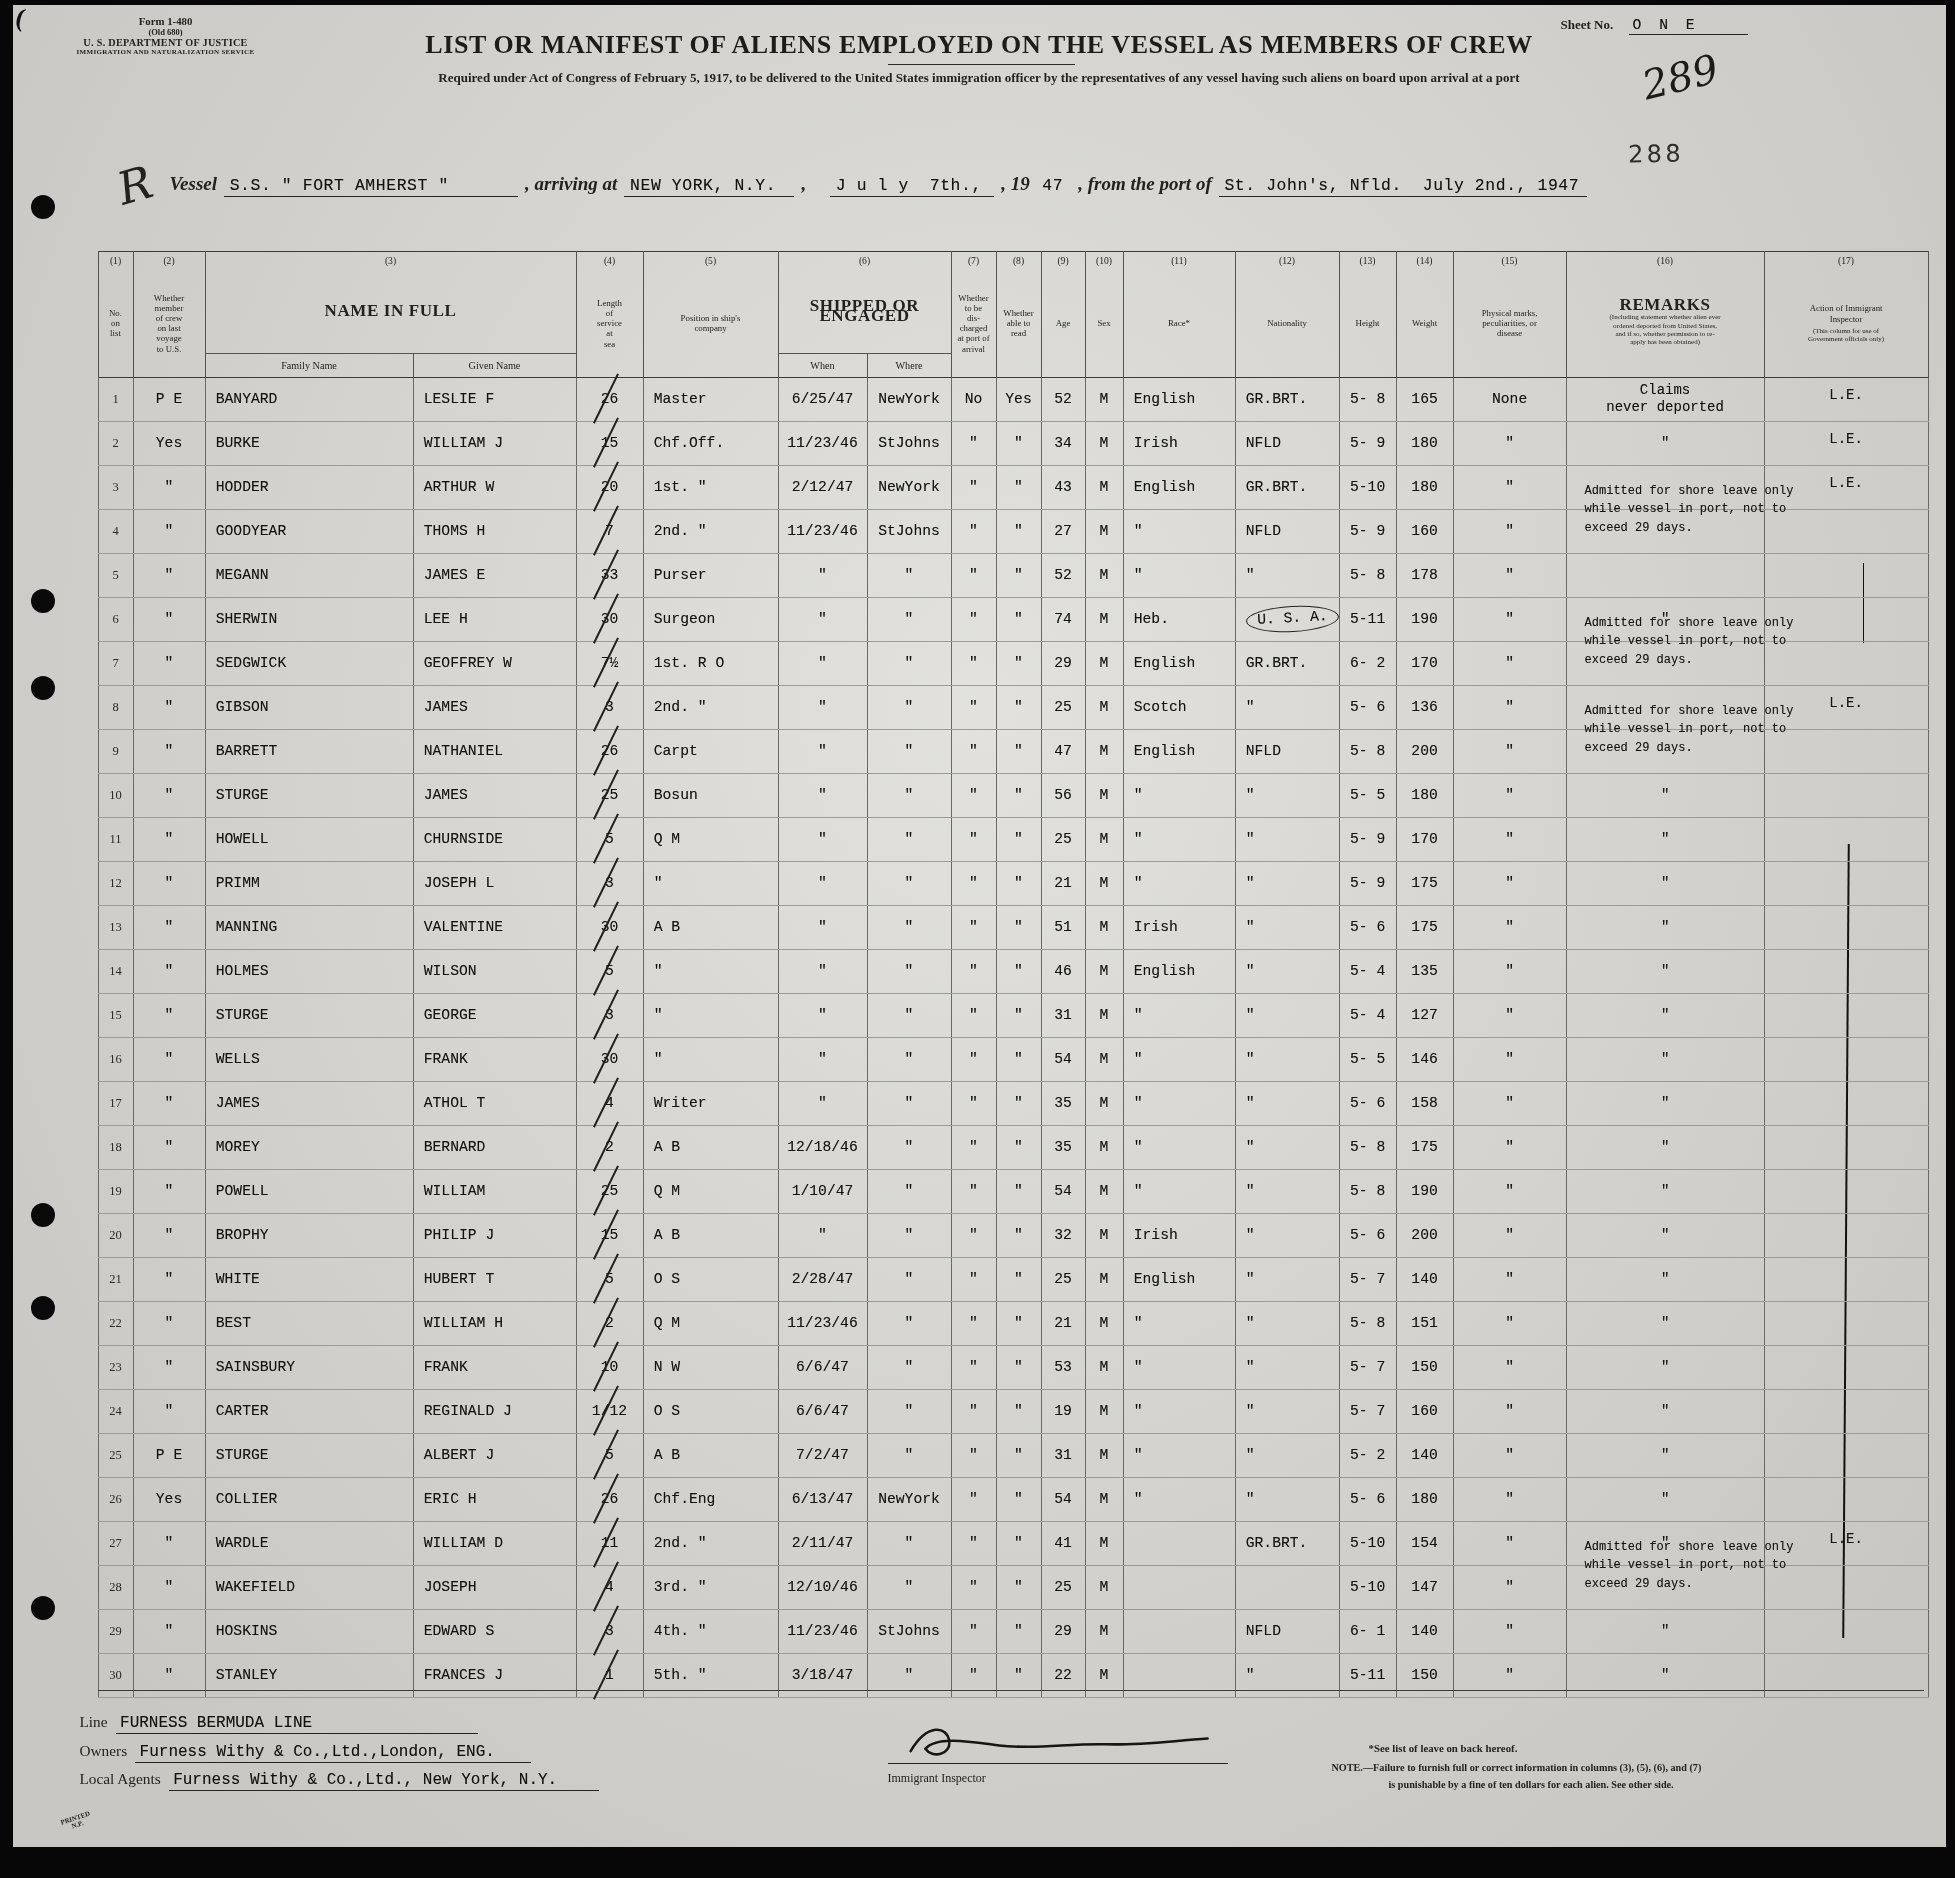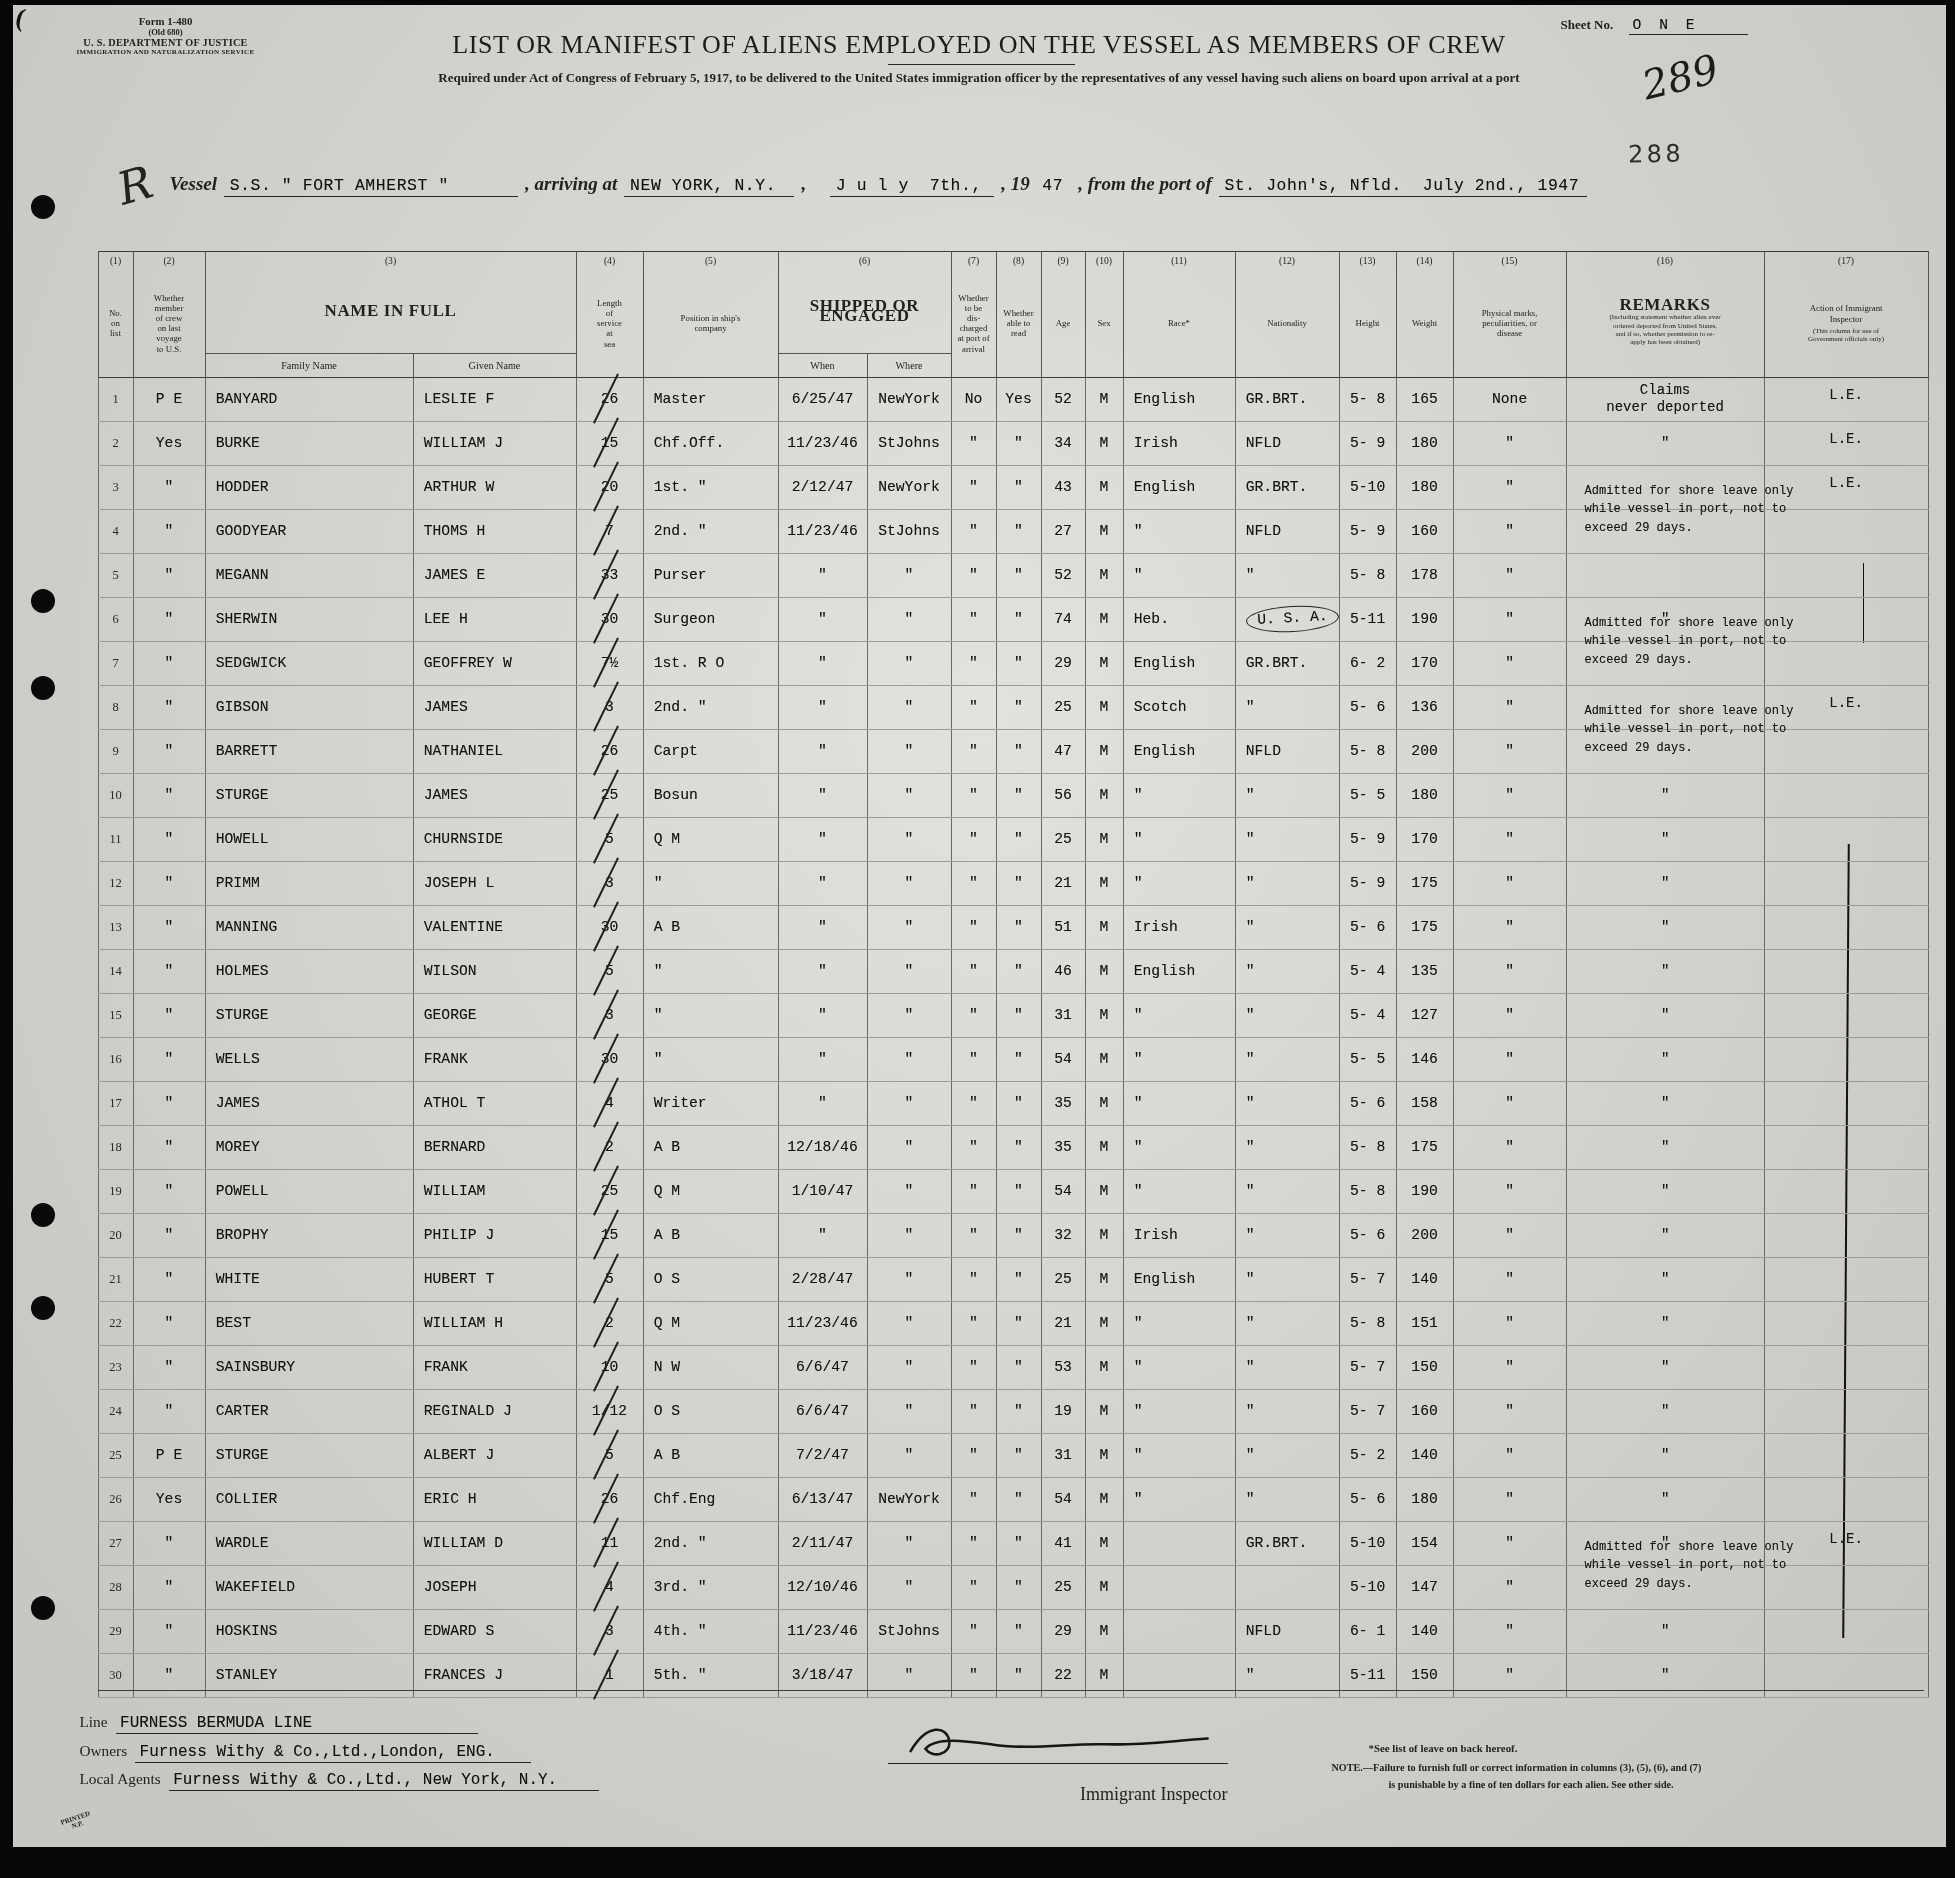--- a/index.html
+++ b/index.html
@@ -23,21 +23,21 @@
   .fb1{font-size:10.8px;}.fb2{font-size:8.5px;}.fb3{font-size:10.2px;letter-spacing:0.3px;}.fb4{font-size:7px;letter-spacing:0.3px;}
 
   
   .sheet-no{position:absolute;left:1548px;top:12.5px;display:flex;align-items:baseline;gap:16px;}
   .sheet-no-label{font-weight:bold;font-size:13px;color:#232220;}
   .sheet-no-val{font-size:14.7px;letter-spacing:4.5px;min-width:119px;padding:0 17px 1.1px 3.4px;}
   .hw-289{position:absolute;left:1629px;top:49px;font-family:"DejaVu Serif",serif;font-style:italic;font-size:40px;color:#1c1b1a;transform:rotate(-14deg);}
   .stamp-288{position:absolute;left:1615px;top:135px;font-family:"DejaVu Sans",sans-serif;font-size:24px;letter-spacing:3.4px;color:#2e2d2b;transform:rotate(-1deg);}
 
   
-  .title{position:absolute;left:0;right:0;top:25px;text-align:center;font-size:26px;font-weight:normal;letter-spacing:0.6px;color:#1d1c1a;}
+  .title{position:absolute;left:0;right:0;top:25px;text-align:center;font-size:26px;font-weight:bold;letter-spacing:0.6px;color:#1d1c1a;}
   .title-rule{position:absolute;left:875px;top:59px;width:187px;height:1.7px;background:#2a2927;}
   .subtitle{position:absolute;left:0;right:0;text-align:center;font-weight:bold;font-size:13px;color:#232220;}
   .s1{top:65px;}.s2{top:83px;}
 
   
   .flourish{position:absolute;left:105px;top:154px;font-family:"DejaVu Serif",serif;font-style:italic;font-size:45px;color:#232220;transform:rotate(-16deg);}
   .vessel-line{position:absolute;left:157px;top:168px;right:34px;display:flex;align-items:baseline;gap:7px;}
   .v-label{font-style:italic;font-weight:bold;font-size:19px;color:#232220;white-space:pre;}
   .vessel-line .typed{font-size:16.4px;letter-spacing:0.6px;padding:0 8px 1.7px 5.7px;white-space:pre;}
   .v-name{min-width:294px;}
@@ -74,21 +74,21 @@
 
   
   .f-row{position:absolute;display:flex;align-items:baseline;gap:8px;}
   .f-label{font-size:15.3px;color:#232220;}
   .f-row .typed{font-size:16px;padding:0 9px 1.7px 4.5px;}
   .f-line{left:67px;top:1708px;}  .f-line .typed{min-width:362px;}
   .f-owners{left:67px;top:1737px;} .f-owners .typed{min-width:396px;}
   .f-agents{left:67px;top:1765px;} .f-agents .typed{min-width:430px;}
   .signature{position:absolute;left:875px;top:1713px;width:340px;}
   .sig-rule{height:1.1px;background:#232220;margin-top:-4.5px;}
-  .sig-label{text-align:right;font-size:18px;color:#232220;margin-top:20px;}
+  .sig-label{text-align:left;font-size:12px;color:#232220;margin-top:7px;}
   .races-note{position:absolute;left:1356px;top:1737px;font-size:10.8px;font-weight:bold;color:#232220;}
   .legal-note1{position:absolute;left:1319px;top:1757px;font-size:10.2px;font-weight:bold;color:#232220;}
   .legal-note2{position:absolute;left:1376px;top:1774px;font-size:10.2px;font-weight:bold;color:#232220;}
   .printers-mark{position:absolute;left:48px;top:1809px;font-size:6.8px;font-weight:bold;color:#232220;transform:rotate(-18deg);white-space:pre-line;text-align:center;}
 </style>
 </head>
 <body>
 
 <div class="paper">
 

